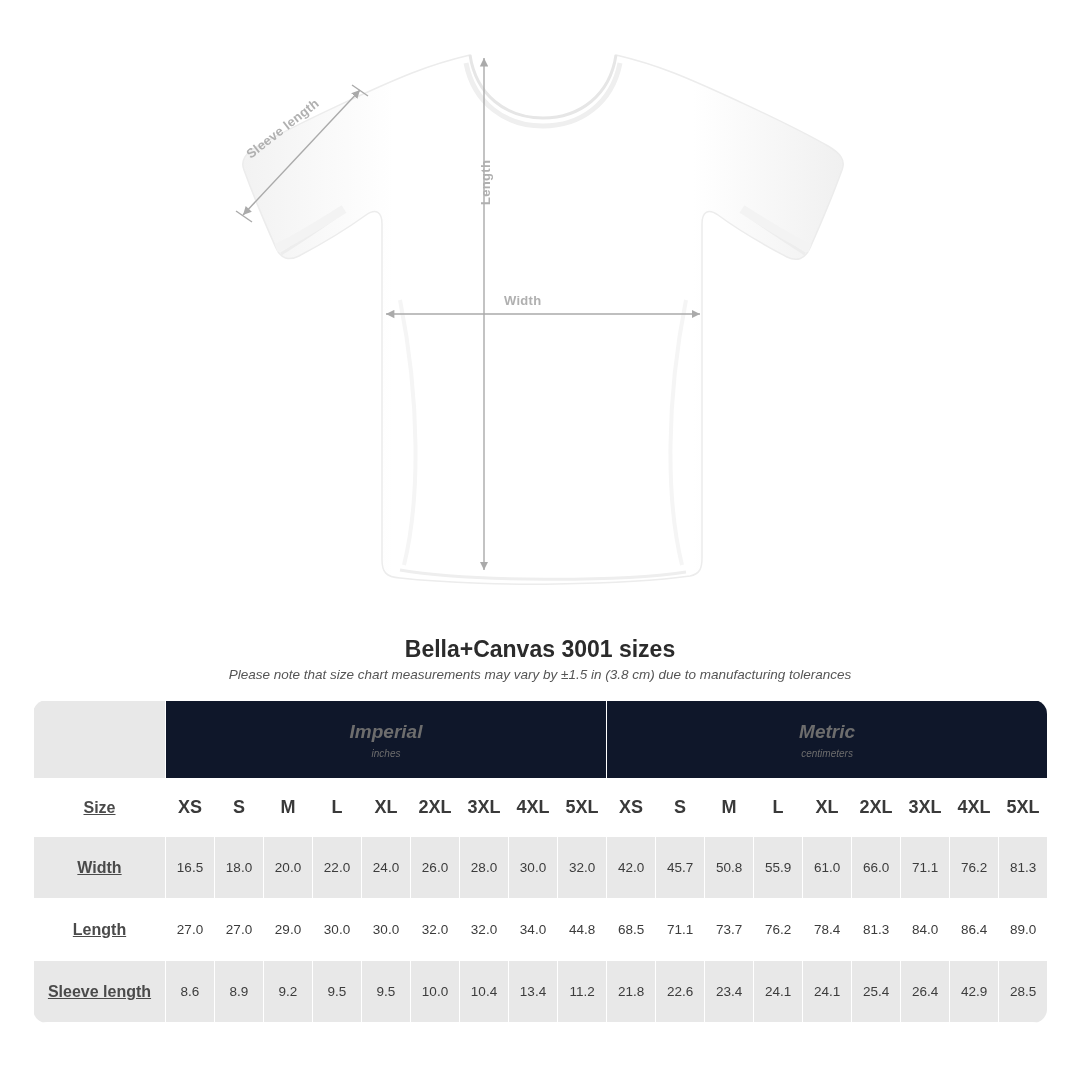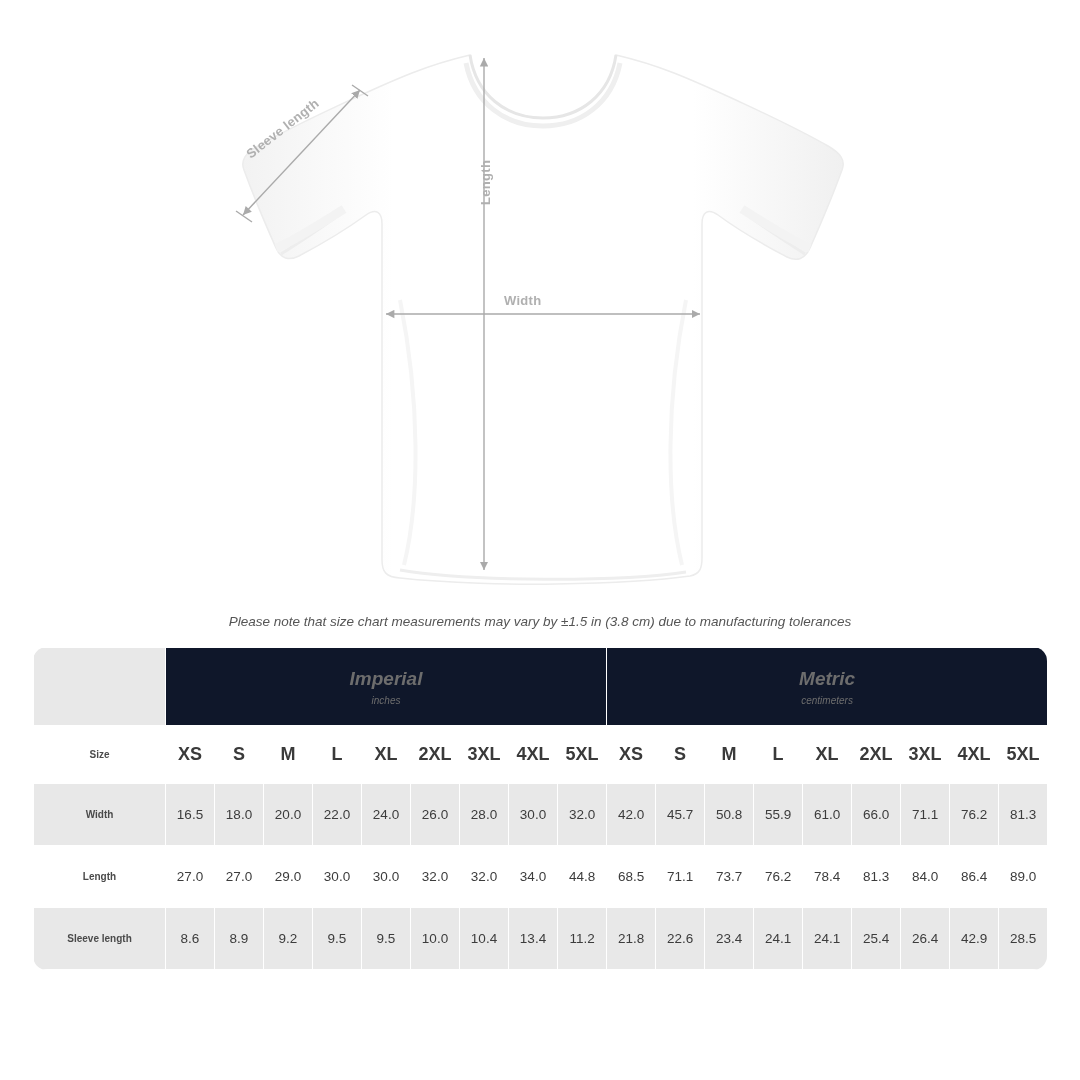--- a/index.html
+++ b/index.html
@@ -125,21 +125,22 @@
   
   tr.shade td { background: #e8e8e8; }
   tr.plain td { background: #ffffff; }
   tbody td {
     height: 62px;
     color: #3c3c3c;
   }
   td.rowhead {
     font-weight: bold;
     color: #4a4a4a;
-    font-size: 10px;
+    font-size: 16px;
+    text-decoration: underline;
   }
   col.first { width: 132px; }
   col.cell { width: 49px; }
 </style>
 </head>
 <body>
 
 <div class="page">
 
   <div class="shirt-area">
@@ -202,20 +203,21 @@
       <line x1="243" y1="215" x2="360" y2="90" stroke="#aaaaaa" stroke-width="1.4" marker-start="url(#arrTail)" marker-end="url(#arrHead)"></line>
       <line x1="236" y1="211" x2="252" y2="222" stroke="#aaaaaa" stroke-width="1.4"></line>
       <line x1="352" y1="85" x2="368" y2="96" stroke="#aaaaaa" stroke-width="1.4"></line>
     </svg>
 
     <div class="dim-label label-sleeve">Sleeve length</div>
     <div class="dim-label label-length">Length</div>
     <div class="dim-label label-width">Width</div>
   </div>
 
+  <div class="chart-title">Bella+Canvas 3001 sizes</div>
   <div class="chart-note">Please note that size chart measurements may vary by ±1.5 in (3.8 cm) due to manufacturing tolerances</div>
 
   <div class="table-wrap">
     <table class="size-table">
       <colgroup>
         <col class="first">
         <col class="cell">
           <col class="cell">
           <col class="cell">
           <col class="cell">

